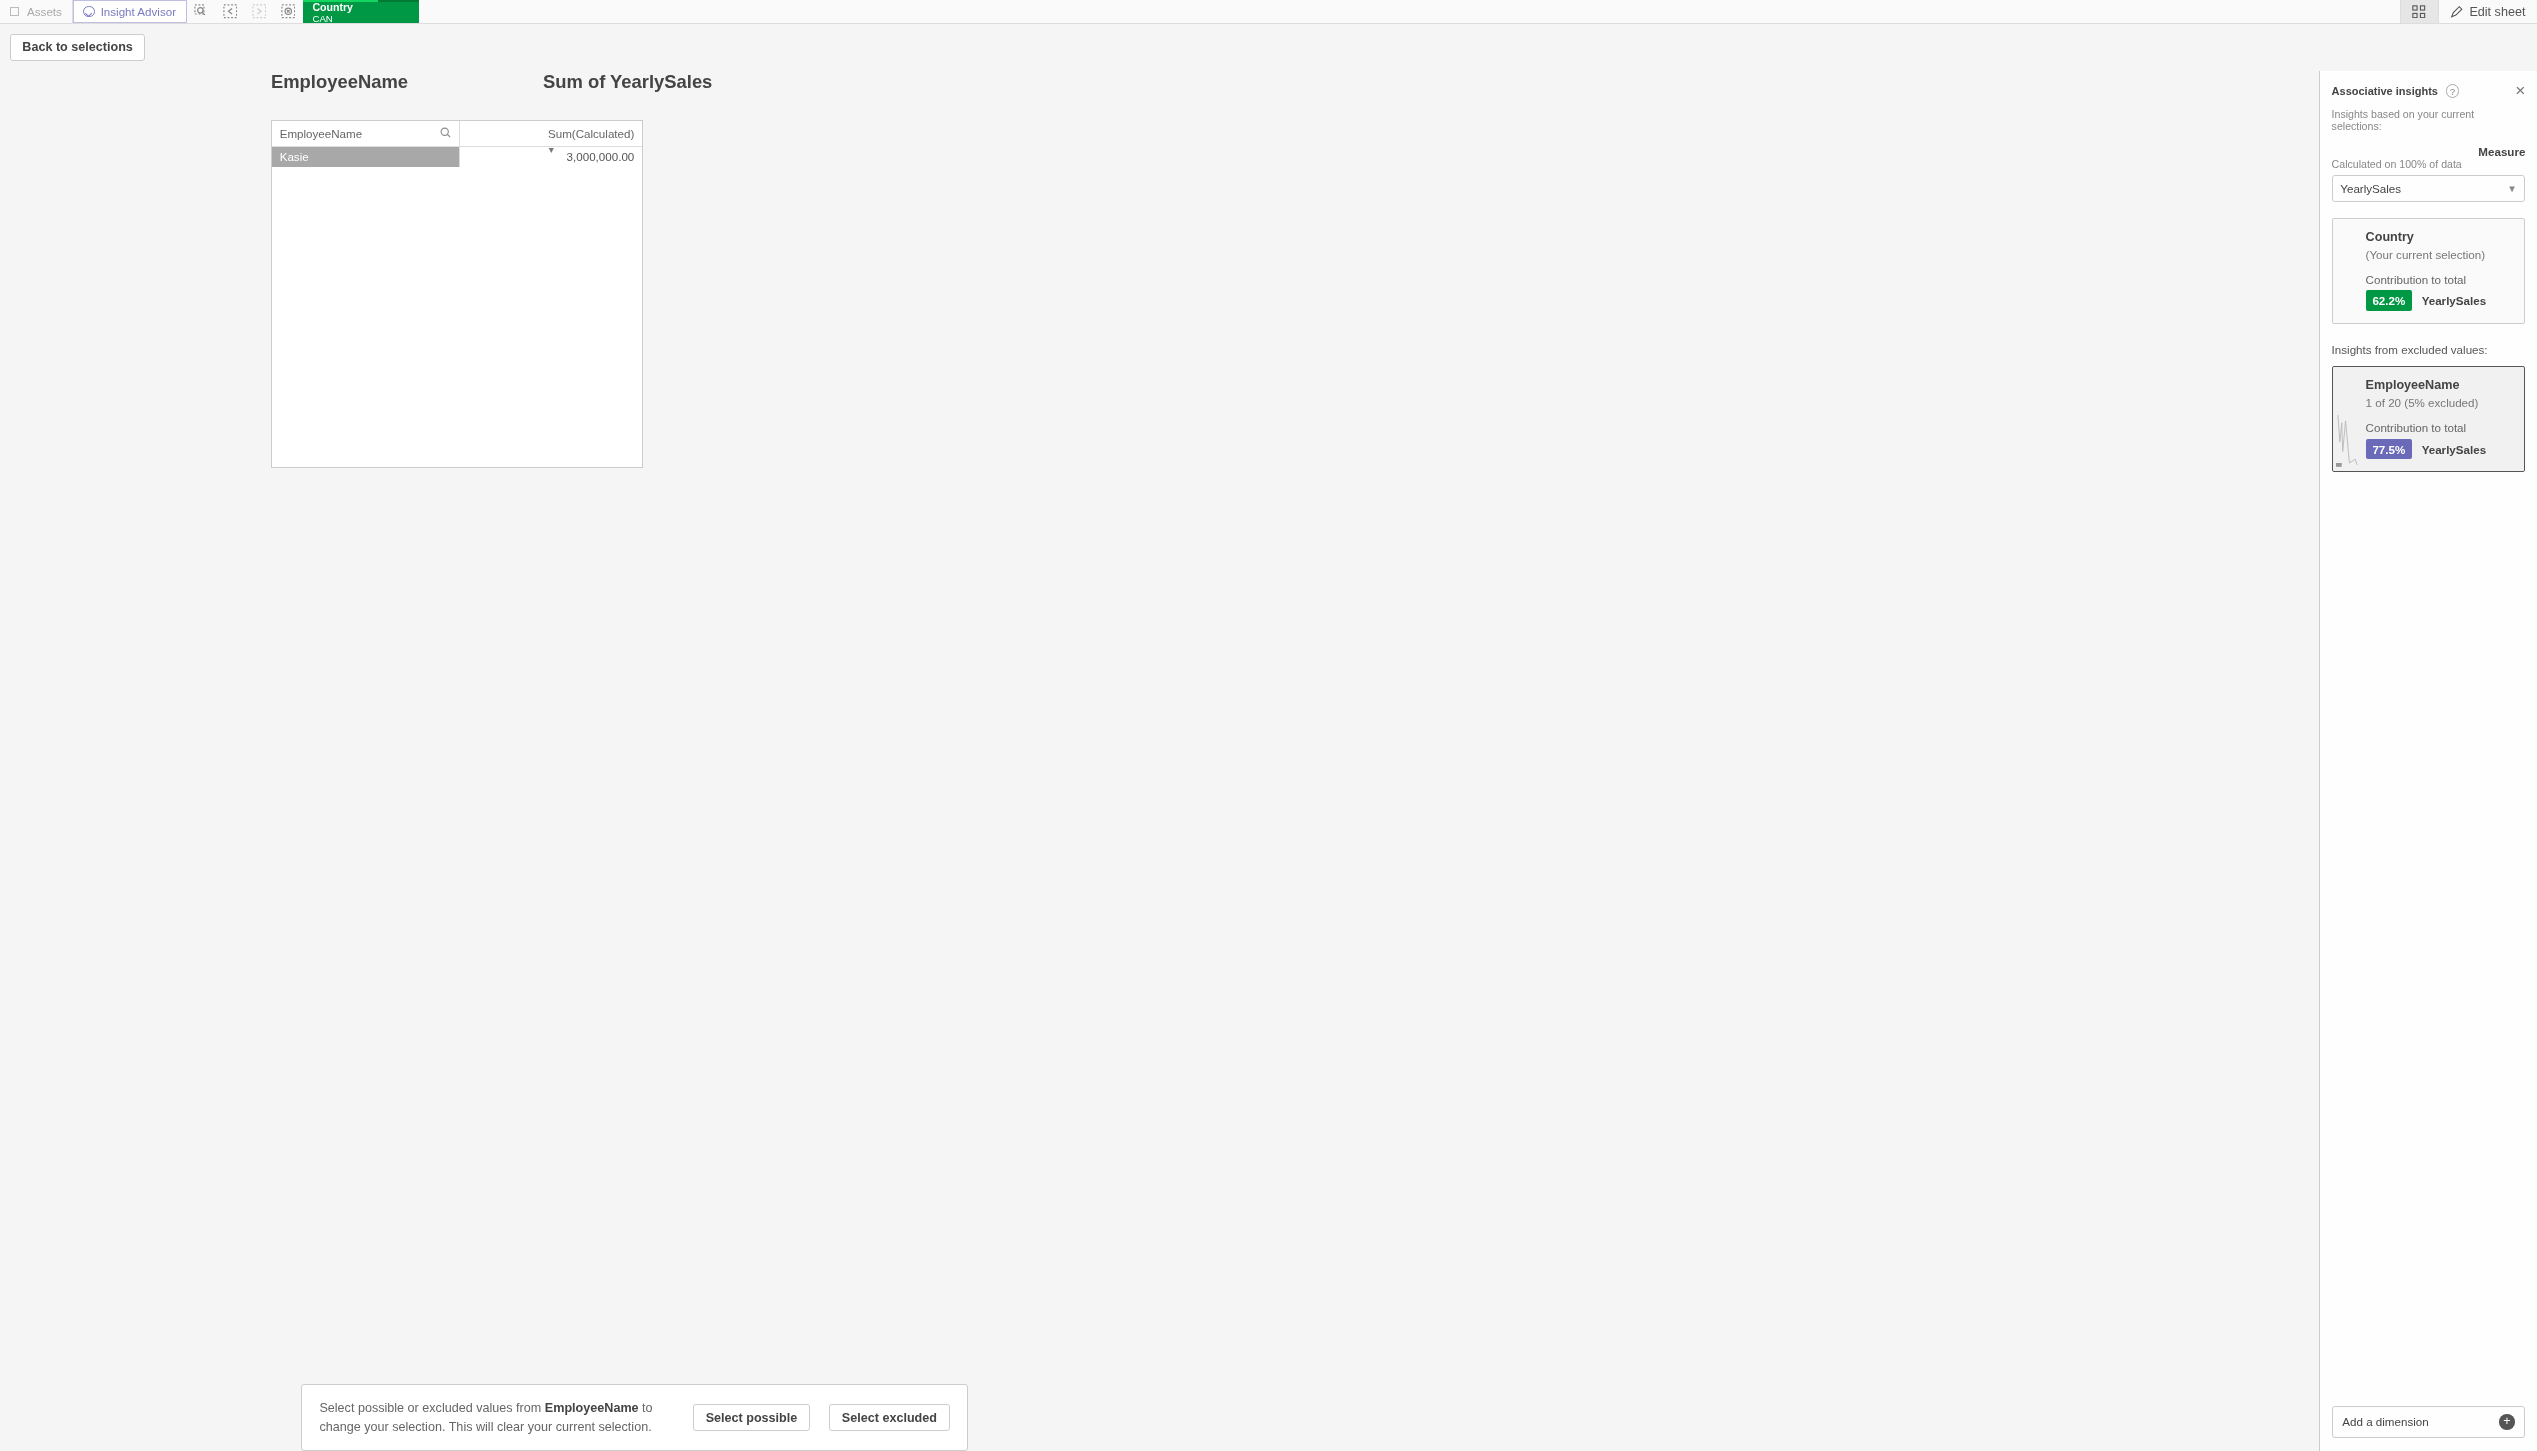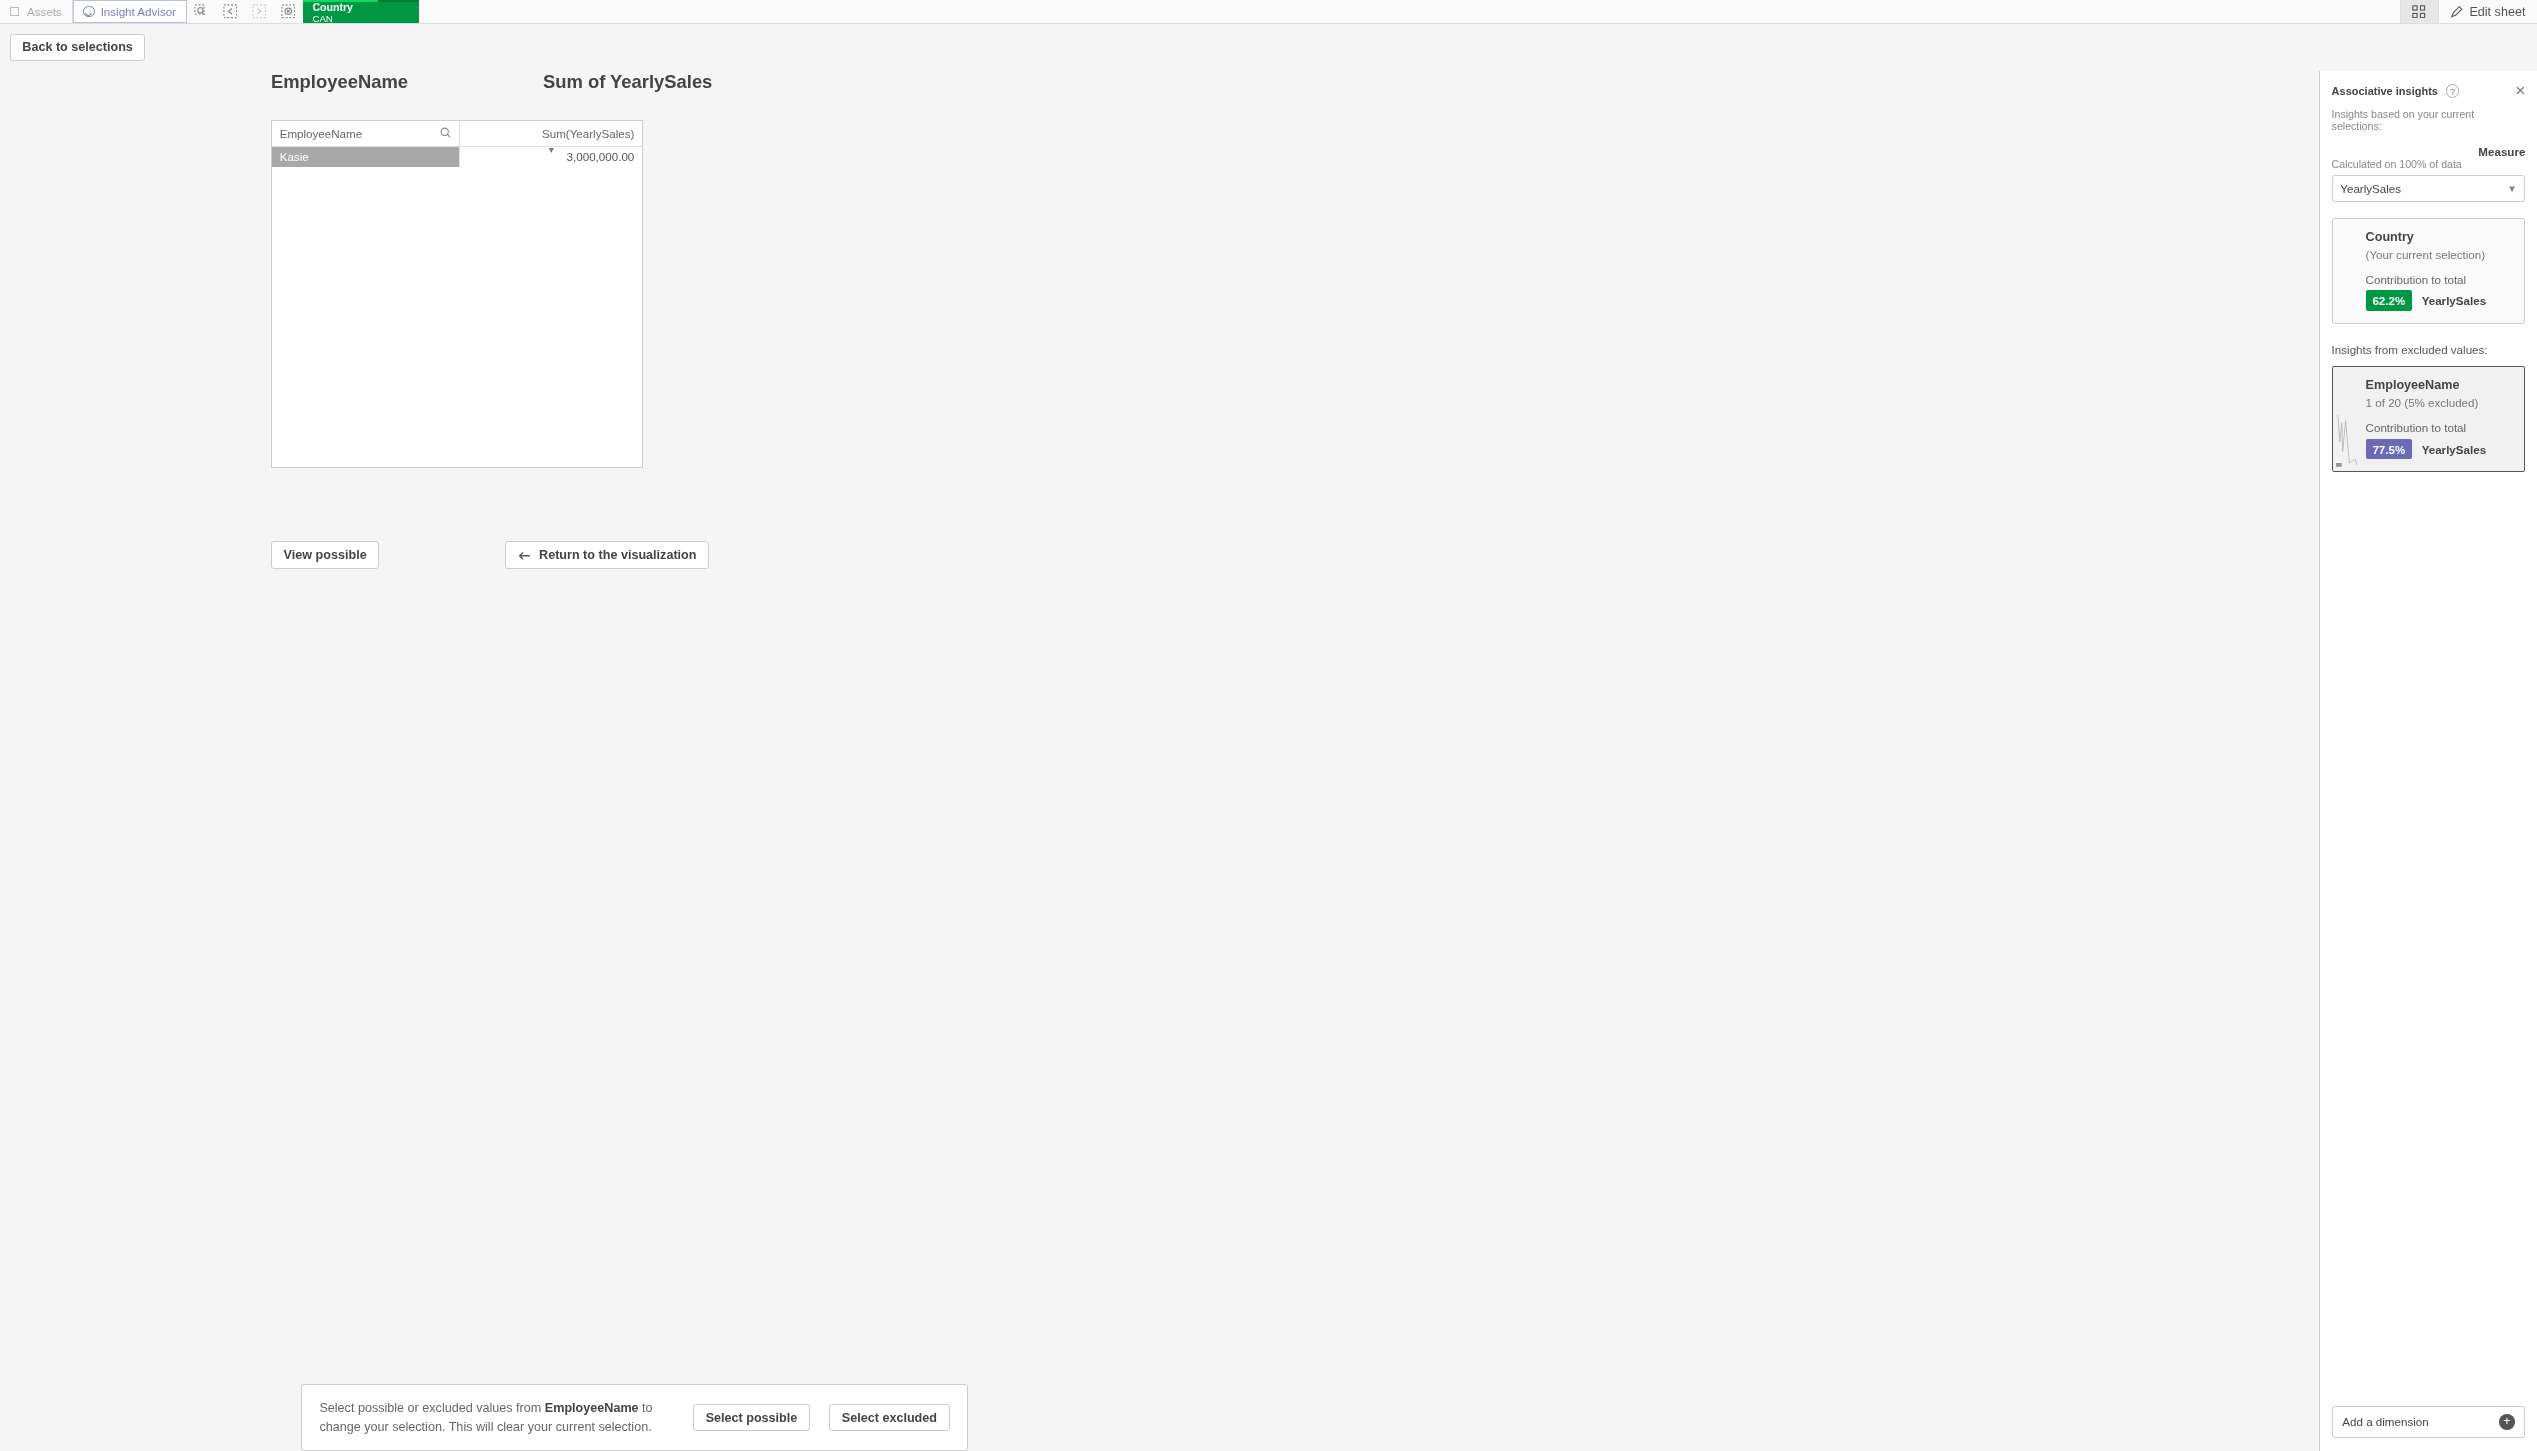--- a/index.html
+++ b/index.html
@@ -155,40 +155,32 @@
     <div class="table-box">
       <div class="thead">
         <div class="th c1">
           <span>EmployeeName</span>
           <svg width="11.6" height="11.6" viewBox="0 0 16 16" fill="none" stroke="#888" stroke-width="1.5">
               <circle cx="6.5" cy="6.5" r="5"></circle>
               <line x1="10" y1="10" x2="14" y2="14"></line>
             </svg>
         </div>
         <div class="th c2">
-          <span>Sum(YearlySales)</span>
+          <span>Sum(Calculated)</span>
         </div>
       </div>
       <div class="trow">
         <div class="td c1">Kasie</div>
         <div class="td c2">
           <span class="sort-ind">▼</span>
           <span>3,000,000.00</span>
         </div>
       </div>
     </div>
 
-    <div class="below-btns">
-      <button class="btn">View possible</button>
-      <button class="btn">
-        <svg class="ico-back" width="13.5" height="11.6" viewBox="0 0 16 12" fill="none" stroke="#555" stroke-width="1.6">
-            <path d="M6 2 L2 6 L6 10 M2 6 H14"></path>
-          </svg><span>Return to the visualization</span>
-      </button>
-    </div>
 
     <div class="helpbar">
       <div class="txt">
         <span>Select possible or excluded values from </span><b>EmployeeName</b><span> to change your selection. This will clear your current selection.</span>
       </div>
       <button class="btn">Select possible</button>
       <button class="btn">Select excluded</button>
     </div>
   </div>
 

